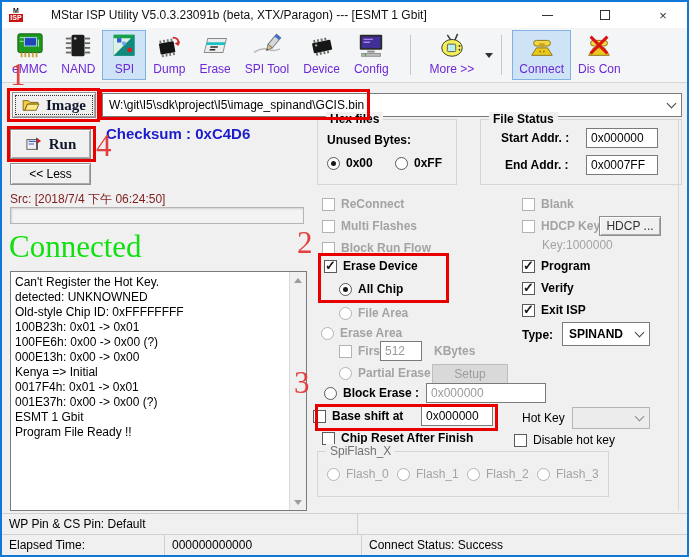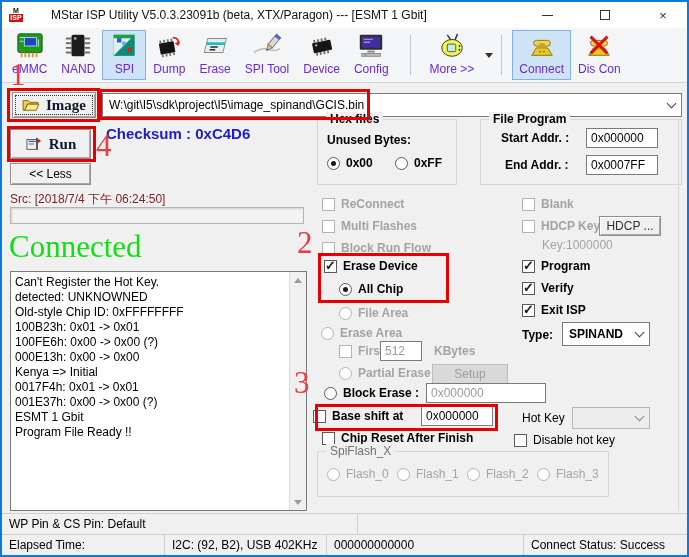--- a/index.html
+++ b/index.html
@@ -356,21 +356,21 @@
     <div class="row" style="left:325px;top:73px;">
       <span class="rb selected"></span>
       <span>0x00</span>
     </div>
     <div class="row" style="left:393px;top:73px;">
       <span class="rb"></span>
       <span>0xFF</span>
     </div>
 
     <div class="group" style="left:478px;top:36px;width:202px;height:66px;">
-      <span class="group-label">File Program</span>
+      <span class="group-label">File Status</span>
     </div>
     <div class="row" style="left:499px;top:48px;">
       <span>Start Addr. :</span>
     </div>
     <div class="abs field" style="left:584px;top:45px;width:72px;height:20px;">
       <span>0x000000</span>
     </div>
     <div class="row" style="left:503px;top:75px;">
       <span>End Addr. :</span>
     </div>
@@ -507,21 +507,20 @@
 
     <div class="vline" style="left:676px;top:36px;height:392px;"></div>
   </div>
 
   <div class="statusrow">
     <div class="scell" style="width:356px;">WP Pin &amp; CS Pin: Default</div>
     <div class="scell" style="flex:1;border-right:none;"></div>
   </div>
   <div class="statusrow">
     <div class="scell" style="width:163px;">Elapsed Time:</div>
-    <div class="scell" style="width:162px;">I2C: (92, B2), USB  402KHz</div>
     <div class="scell" style="width:197px;">000000000000</div>
     <div class="scell" style="flex:1;border-right:none;">Connect Status: Success</div>
   </div>
 
   <div class="ann">
     <div class="ann-box" style="left:5px;top:86px;width:93px;height:34px;"></div>
     <div class="ann-box" style="left:97px;top:87px;width:271px;height:31px;"></div>
     <div class="ann-box" style="left:5px;top:124px;width:89px;height:36px;"></div>
     <div class="ann-box" style="left:316px;top:251px;width:131px;height:50px;"></div>
     <div class="ann-box" style="left:313px;top:402px;width:183px;height:27px;"></div>

